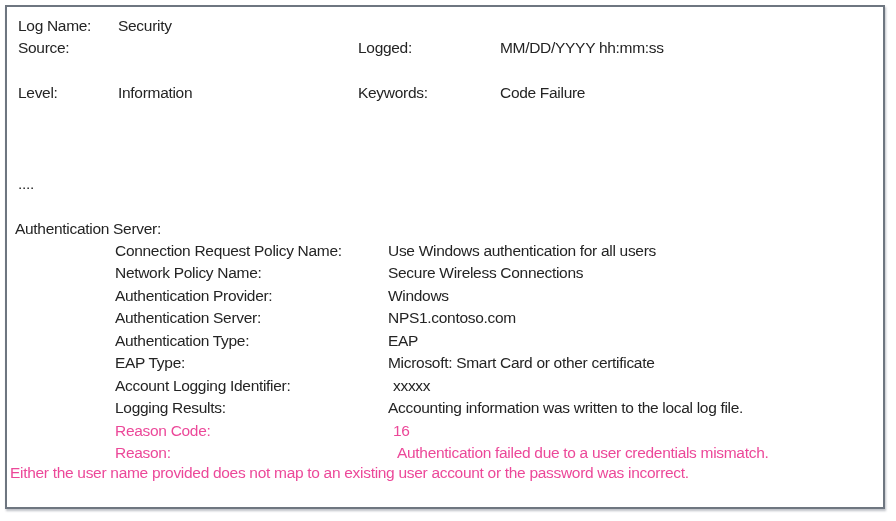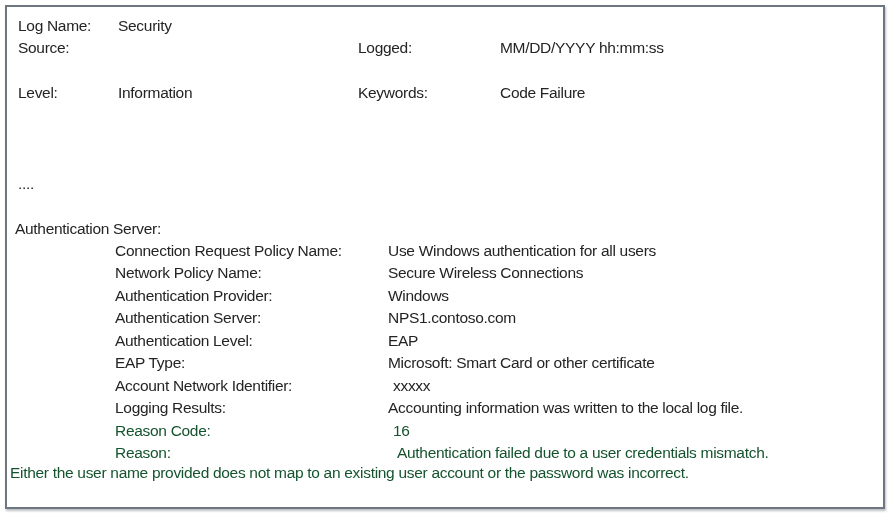--- a/index.html
+++ b/index.html
@@ -36,21 +36,21 @@
   }
   .hrow { position: absolute; left: 0; width: 100%; height: 22px; }
   .hrow span { position: absolute; line-height: 22px; white-space: nowrap; }
   .h-label-1 { left: 11px; }
   .h-value-1 { left: 111px; }
   .h-label-2 { left: 351px; }
   .h-value-2 { left: 483px; margin-left: 10px; }
   .drow { position: absolute; left: 0; width: 100%; height: 22px; }
   .drow .d-label { position: absolute; left: 108px; line-height: 22px; white-space: nowrap; }
   .drow .d-value { position: absolute; left: 381px; line-height: 22px; white-space: nowrap; }
-  .red { color: #14532d; }
+  .red { color: #ec4899; }
 </style>
 </head>
 <body>
 
 <div class="event-box">
 
   <div class="hrow" style="top:8px">
     <span class="h-label-1">Log Name:</span>
     <span class="h-value-1">Security</span>
   </div>
@@ -79,29 +79,29 @@
   </div>
   <div class="drow" style="top:278px">
     <span class="d-label">Authentication Provider:</span>
     <span class="d-value">Windows</span>
   </div>
   <div class="drow" style="top:300px">
     <span class="d-label">Authentication Server:</span>
     <span class="d-value">NPS1.contoso.com</span>
   </div>
   <div class="drow" style="top:323px">
-    <span class="d-label">Authentication Level:</span>
+    <span class="d-label">Authentication Type:</span>
     <span class="d-value">EAP</span>
   </div>
   <div class="drow" style="top:345px">
     <span class="d-label">EAP Type:</span>
     <span class="d-value">Microsoft: Smart Card or other certificate</span>
   </div>
   <div class="drow" style="top:368px">
-    <span class="d-label">Account Network Identifier:</span>
+    <span class="d-label">Account Logging Identifier:</span>
     <span class="d-value" style="left:386px">xxxxx</span>
   </div>
   <div class="drow" style="top:390px">
     <span class="d-label">Logging Results:</span>
     <span class="d-value">Accounting information was written to the local log file.</span>
   </div>
   <div class="drow red" style="top:413px">
     <span class="d-label">Reason Code:</span>
     <span class="d-value" style="left:386px">16</span>
   </div>

